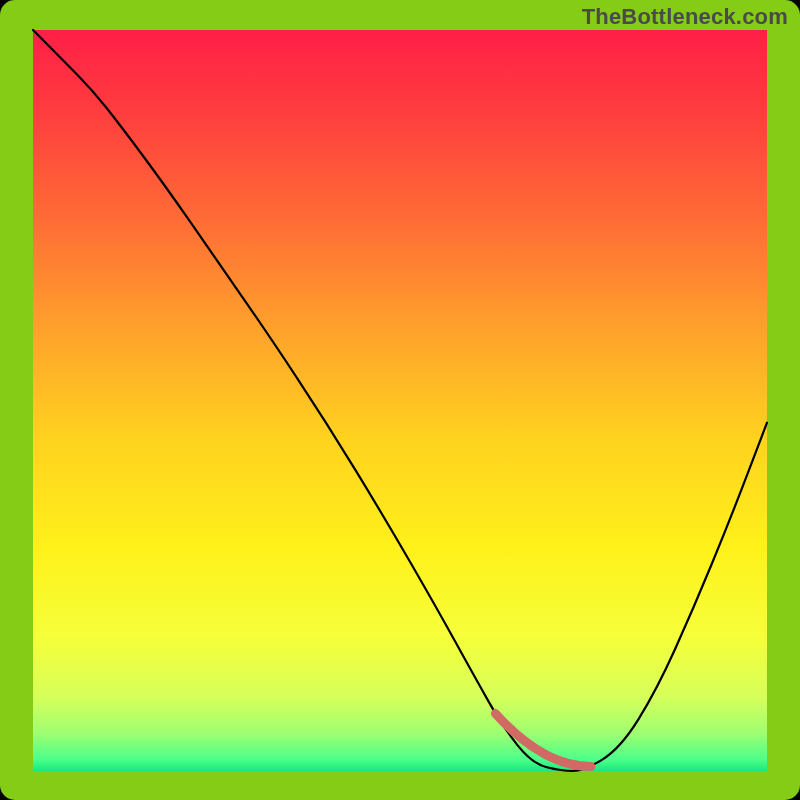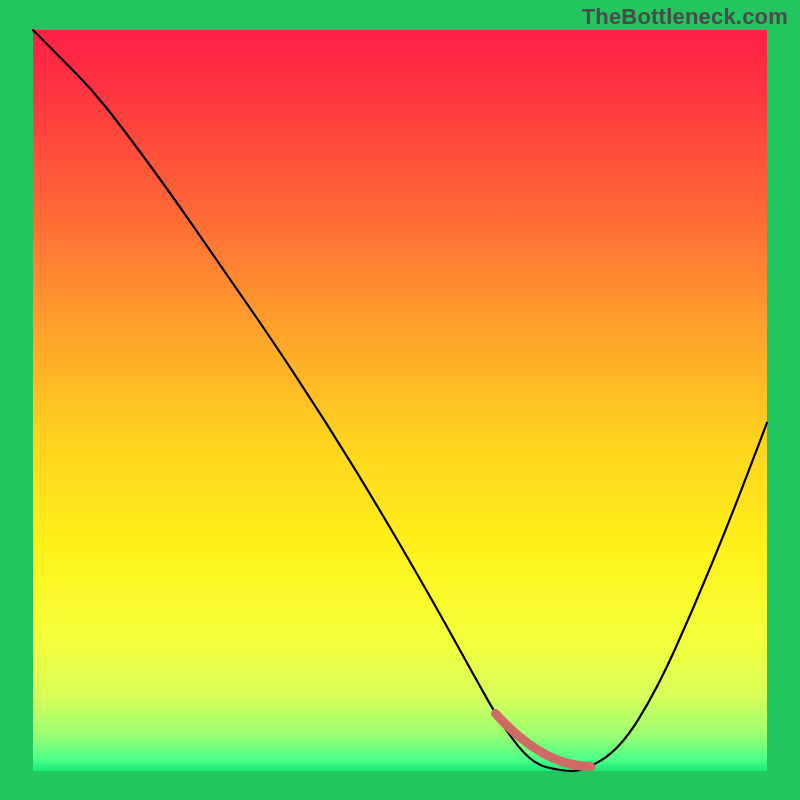--- a/index.html
+++ b/index.html
@@ -10,21 +10,22 @@
     background: #000;
     overflow: hidden;
     font-family: Arial, Helvetica, sans-serif;
   }
   .frame {
     position: absolute;
     top: 0;
     left: 0;
     width: 800px;
     height: 800px;
-    background: #22c55e;
+    background: #84cc16;
+    border-radius: 15px;
   }
   .watermark {
     position: absolute;
     top: 4px;
     right: 12px;
     color: #4a4a4a;
     font-size: 22px;
     font-weight: 600;
     letter-spacing: 0.2px;
     z-index: 10;

